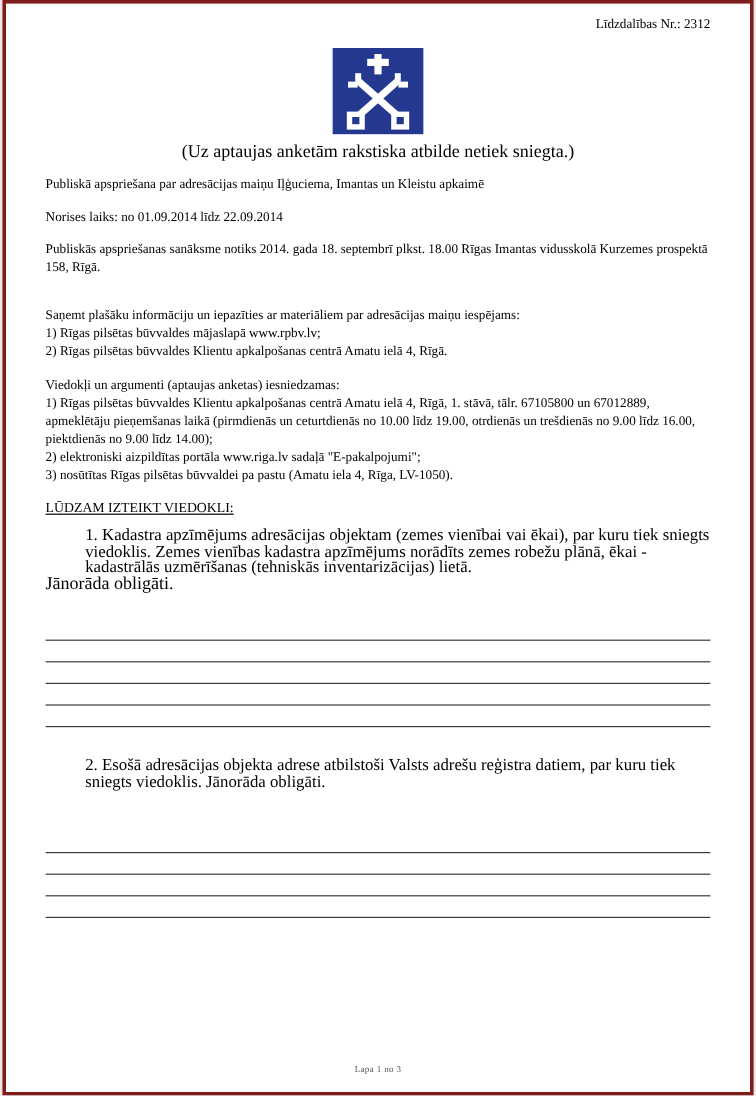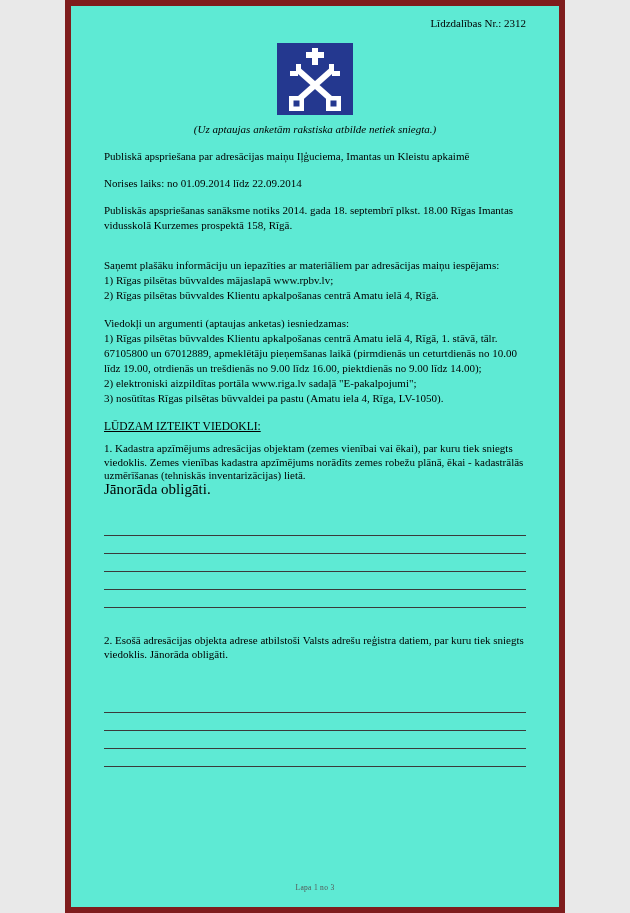--- a/index.html
+++ b/index.html
@@ -1,24 +1,24 @@
 <!DOCTYPE html>
 <html><head>
 <meta charset="utf-8">
 <style>
   * { margin: 0; padding: 0; box-sizing: border-box; }
   html, body { background: #e9e9e9; }
   body { font-family: "Liberation Serif", serif; color: #000; }
   .page {
     position: relative;
-    width: 500px;
+    width: 626px;
     height: 913px;
     margin: 0 auto;
-    background: #5eead4;
-    border: 6px solid #7f1d1d;
+    background: #ffffff;
+    border: 3px solid #7f1d1d;
     overflow: hidden;
   }
   .inner { padding: 10px 33px 0 33px; }
 
   .participation-no {
     text-align: right;
     font-size: 11px;
     line-height: 14px;
   }
 
@@ -28,37 +28,36 @@
   .form-title {
     margin-top: 13px;
     text-align: center;
     font-weight: bold;
     font-size: 13.5px;
     line-height: 16px;
   }
   .form-subtitle {
     margin-top: 4px;
     text-align: center;
-    font-style: italic;
-    font-size: 11px;
+    font-size: 15px;
     line-height: 12px;
   }
 
   p.body { font-size: 11px; line-height: 15px; }
   .mt { margin-top: 12px; }
   .bold { font-weight: normal; }
 
   .cta {
     margin-top: 14px;
     font-size: 11.5px;
     font-weight: normal;
     text-decoration: underline;
   }
 
-  p.question { font-size: 11px; line-height: 13.5px; }
+  p.question { font-size: 14px; line-height: 13.5px; margin-left: 33px; }
   .q1 { margin-top: 10px; }
   .q1-note { font-size: 15px; line-height: 13.5px; }
 
   .write-lines { margin-top: 22px; }
   .write-lines .write-line {
     height: 18px;
     border-bottom: 1px solid #3a3a3a;
   }
   .write-lines-2 { margin-top: 34px; }
   .q2 { margin-top: 26px; }

